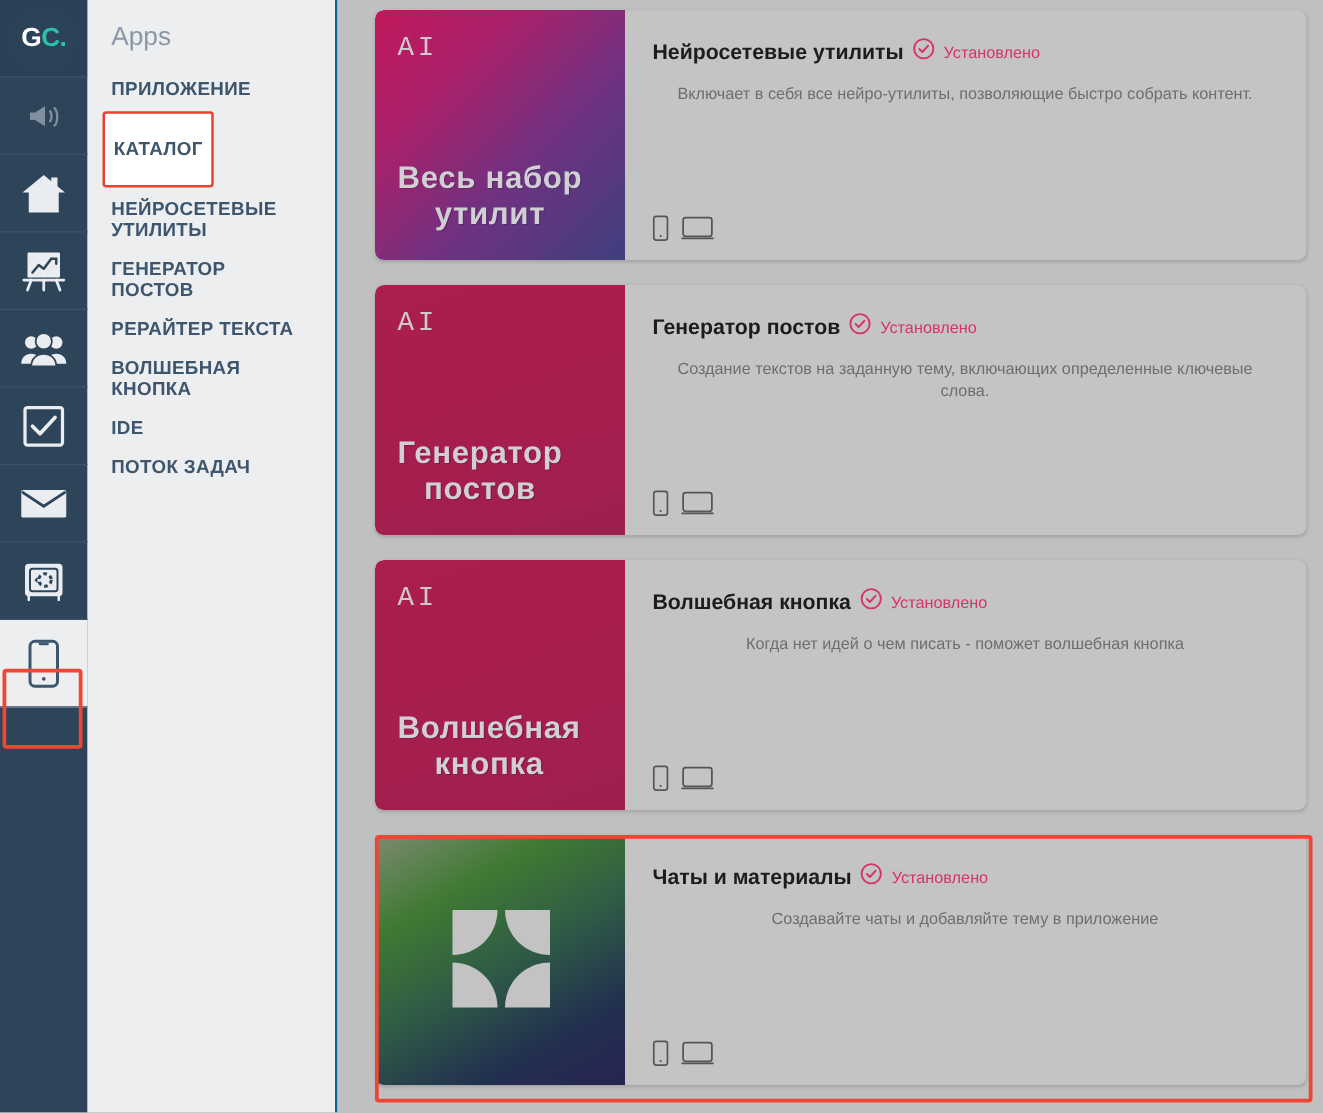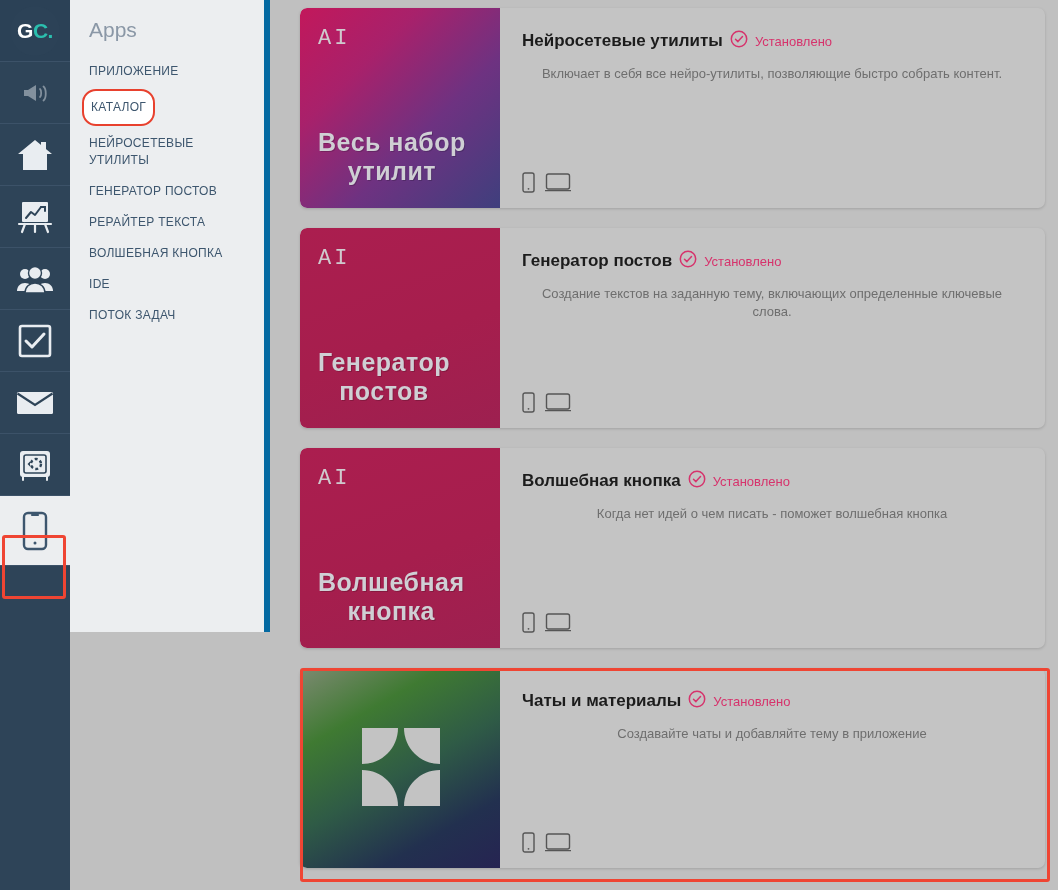--- a/index.html
+++ b/index.html
@@ -49,50 +49,50 @@
   .rail-item.dim svg { opacity: 0.45; }
   .rail-item.active {
     background: #eceef0;
   }
   .rail-item.active-wrap {
     height: 70px;
   }
 
   
   .navpanel {
-    width: 200px; height: 632px;
+    width: 200px; height: 890px;
     flex: 0 0 200px;
     background: #eceef0;
-    border-right: 6px solid #0369a1;
+    border-right: 2px solid #0369a1;
     padding: 18px 0 0 0;
   }
   .apps-title {
     font-size: 21px;
     color: #8a97a6;
     padding: 0 0 14px 19px;
     font-weight: 400;
   }
   .nav-list { padding: 0 0 0 19px; }
   .nav-item {
-    font-size: 12px;
-    font-weight: normal;
+    font-size: 15px;
+    font-weight: bold;
     color: #3d566e;
     letter-spacing: 0.3px;
     line-height: 17px;
     padding: 7px 0;
     text-transform: uppercase;
     display: block;
     max-width: 160px;
   }
   .nav-item.highlight {
     display: inline-block;
     border: 2px solid #e8412e;
-    border-radius: 14px;
+    border-radius: 3px;
     background: #ffffff;
-    padding: 8px 7px;
+    padding: 20px 7px;
     margin: 2px 0 2px -7px;
   }
 
   
   .content {
     flex: 1 1 auto;
     height: 890px;
     background: #c0c0c0;
     padding: 8px 13px 0 30px;
     position: relative;

